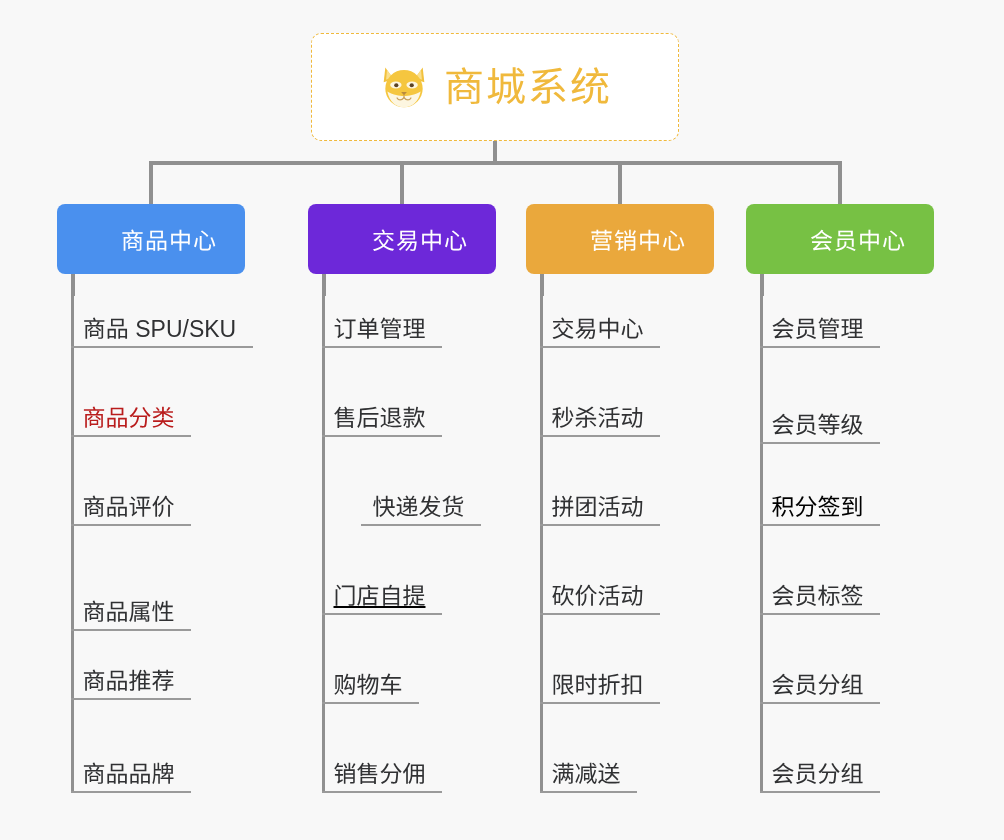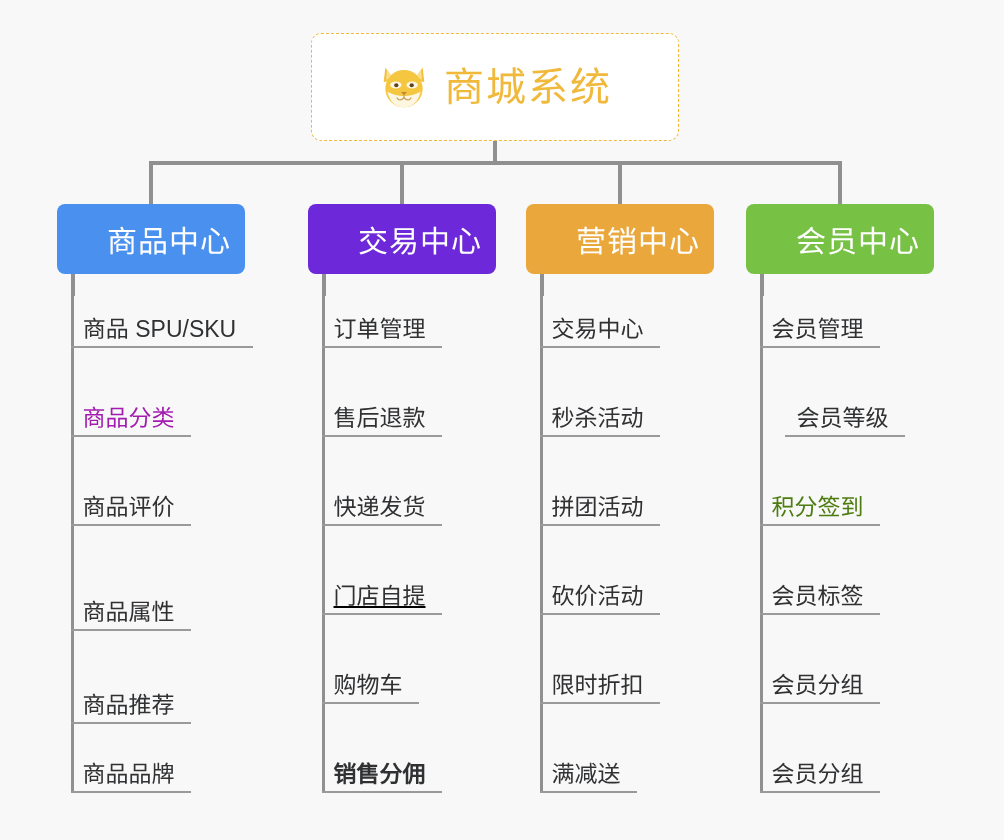--- a/index.html
+++ b/index.html
@@ -66,21 +66,21 @@
     top: 204px;
     width: 188px;
     height: 70px;
     box-sizing: border-box;
     border-radius: 8px;
     display: flex;
     align-items: center;
     justify-content: center;
   }
   .cat-label {
-    font-size: 30px;
+    font-size: 23px;
     color: #ffffff;
     letter-spacing: 1px;
     white-space: nowrap;
     margin-left: 36px;
   }
 
   
   .leaf-col {
     position: absolute;
     top: 290px;
@@ -162,53 +162,53 @@
   <div class="conn conn-v" style="left: 322px; top: 274px; height: 22px; background: rgb(144, 144, 144);"></div>
   <div class="conn conn-v" style="left: 540px; top: 274px; height: 22px; background: rgb(144, 144, 144);"></div>
   <div class="conn conn-v" style="left: 760px; top: 274px; height: 22px; background: rgb(144, 144, 144);"></div>
 
   <div class="leaf-col" style="left:71px;">
       <div class="leaf-spine" style="height: 503px; background: rgb(144, 144, 144);"></div>
       <div class="leaf-item" style="top: 0px; border-bottom-color: rgb(154, 154, 154); width: 182px;">
         <span class="leaf-label" style="color: rgb(48, 49, 51);">商品 SPU/SKU</span>
       </div>
       <div class="leaf-item" style="top: 89px; border-bottom-color: rgb(154, 154, 154); width: 120px;">
-        <span class="leaf-label" style="color: #a21caf;">商品分类</span>
+        <span class="leaf-label" style="color: #b91c1c;">商品分类</span>
       </div>
       <div class="leaf-item" style="top: 178px; border-bottom-color: rgb(154, 154, 154); width: 120px;">
         <span class="leaf-label" style="color: rgb(48, 49, 51);">商品评价</span>
       </div>
       <div class="leaf-item" style="top: 283px; border-bottom-color: rgb(154, 154, 154); width: 120px;">
         <span class="leaf-label" style="color: rgb(48, 49, 51);">商品属性</span>
       </div>
-      <div class="leaf-item" style="top: 376px; border-bottom-color: rgb(154, 154, 154); width: 120px;">
+      <div class="leaf-item" style="top: 352px; border-bottom-color: rgb(154, 154, 154); width: 120px;">
         <span class="leaf-label" style="color: rgb(48, 49, 51);">商品推荐</span>
       </div>
       <div class="leaf-item" style="top: 445px; border-bottom-color: rgb(154, 154, 154); width: 120px;">
         <span class="leaf-label" style="color: rgb(48, 49, 51);">商品品牌</span>
       </div>
     </div>
   <div class="leaf-col" style="left:322px;">
       <div class="leaf-spine" style="height: 503px; background: rgb(144, 144, 144);"></div>
       <div class="leaf-item" style="top: 0px; border-bottom-color: rgb(154, 154, 154); width: 120px;">
         <span class="leaf-label" style="color: rgb(48, 49, 51);">订单管理</span>
       </div>
       <div class="leaf-item" style="top: 89px; border-bottom-color: rgb(154, 154, 154); width: 120px;">
         <span class="leaf-label" style="color: rgb(48, 49, 51);">售后退款</span>
       </div>
-      <div class="leaf-item" style="top: 178px; border-bottom-color: rgb(154, 154, 154); width: 120px;">
+      <div class="leaf-item" style="top: 178px; border-bottom-color: rgb(154, 154, 154); width: 120px; margin-left: 39px;">
         <span class="leaf-label" style="color: rgb(48, 49, 51);">快递发货</span>
       </div>
       <div class="leaf-item" style="top: 267px; border-bottom-color: rgb(154, 154, 154); width: 120px; text-decoration: underline;">
         <span class="leaf-label" style="color: rgb(48, 49, 51);">门店自提</span>
       </div>
       <div class="leaf-item" style="top: 356px; border-bottom-color: rgb(154, 154, 154); width: 97px;">
         <span class="leaf-label" style="color: rgb(48, 49, 51);">购物车</span>
       </div>
-      <div class="leaf-item" style="top: 445px; border-bottom-color: rgb(154, 154, 154); width: 120px; font-weight: bold;">
+      <div class="leaf-item" style="top: 445px; border-bottom-color: rgb(154, 154, 154); width: 120px;">
         <span class="leaf-label" style="color: rgb(48, 49, 51);">销售分佣</span>
       </div>
     </div>
   <div class="leaf-col" style="left:540px;">
       <div class="leaf-spine" style="height: 503px; background: rgb(144, 144, 144);"></div>
       <div class="leaf-item" style="top: 0px; border-bottom-color: rgb(154, 154, 154); width: 120px;">
         <span class="leaf-label" style="color: rgb(48, 49, 51);">交易中心</span>
       </div>
       <div class="leaf-item" style="top: 89px; border-bottom-color: rgb(154, 154, 154); width: 120px;">
         <span class="leaf-label" style="color: rgb(48, 49, 51);">秒杀活动</span>
@@ -224,25 +224,25 @@
       </div>
       <div class="leaf-item" style="top: 445px; border-bottom-color: rgb(154, 154, 154); width: 97px;">
         <span class="leaf-label" style="color: rgb(48, 49, 51);">满减送</span>
       </div>
     </div>
   <div class="leaf-col" style="left:760px;">
       <div class="leaf-spine" style="height: 503px; background: rgb(144, 144, 144);"></div>
       <div class="leaf-item" style="top: 0px; border-bottom-color: rgb(154, 154, 154); width: 120px;">
         <span class="leaf-label" style="color: rgb(48, 49, 51);">会员管理</span>
       </div>
-      <div class="leaf-item" style="top: 89px; border-bottom-color: rgb(154, 154, 154); width: 120px; margin-left: 25px;">
+      <div class="leaf-item" style="top: 96px; border-bottom-color: rgb(154, 154, 154); width: 120px;">
         <span class="leaf-label" style="color: rgb(48, 49, 51);">会员等级</span>
       </div>
       <div class="leaf-item" style="top: 178px; border-bottom-color: rgb(154, 154, 154); width: 120px;">
-        <span class="leaf-label" style="color: #4d7c0f;">积分签到</span>
+        <span class="leaf-label" style="color: #000000;">积分签到</span>
       </div>
       <div class="leaf-item" style="top: 267px; border-bottom-color: rgb(154, 154, 154); width: 120px;">
         <span class="leaf-label" style="color: rgb(48, 49, 51);">会员标签</span>
       </div>
       <div class="leaf-item" style="top: 356px; border-bottom-color: rgb(154, 154, 154); width: 120px;">
         <span class="leaf-label" style="color: rgb(48, 49, 51);">会员分组</span>
       </div>
       <div class="leaf-item" style="top: 445px; border-bottom-color: rgb(154, 154, 154); width: 120px;">
         <span class="leaf-label" style="color: rgb(48, 49, 51);">会员分组</span>
       </div>

